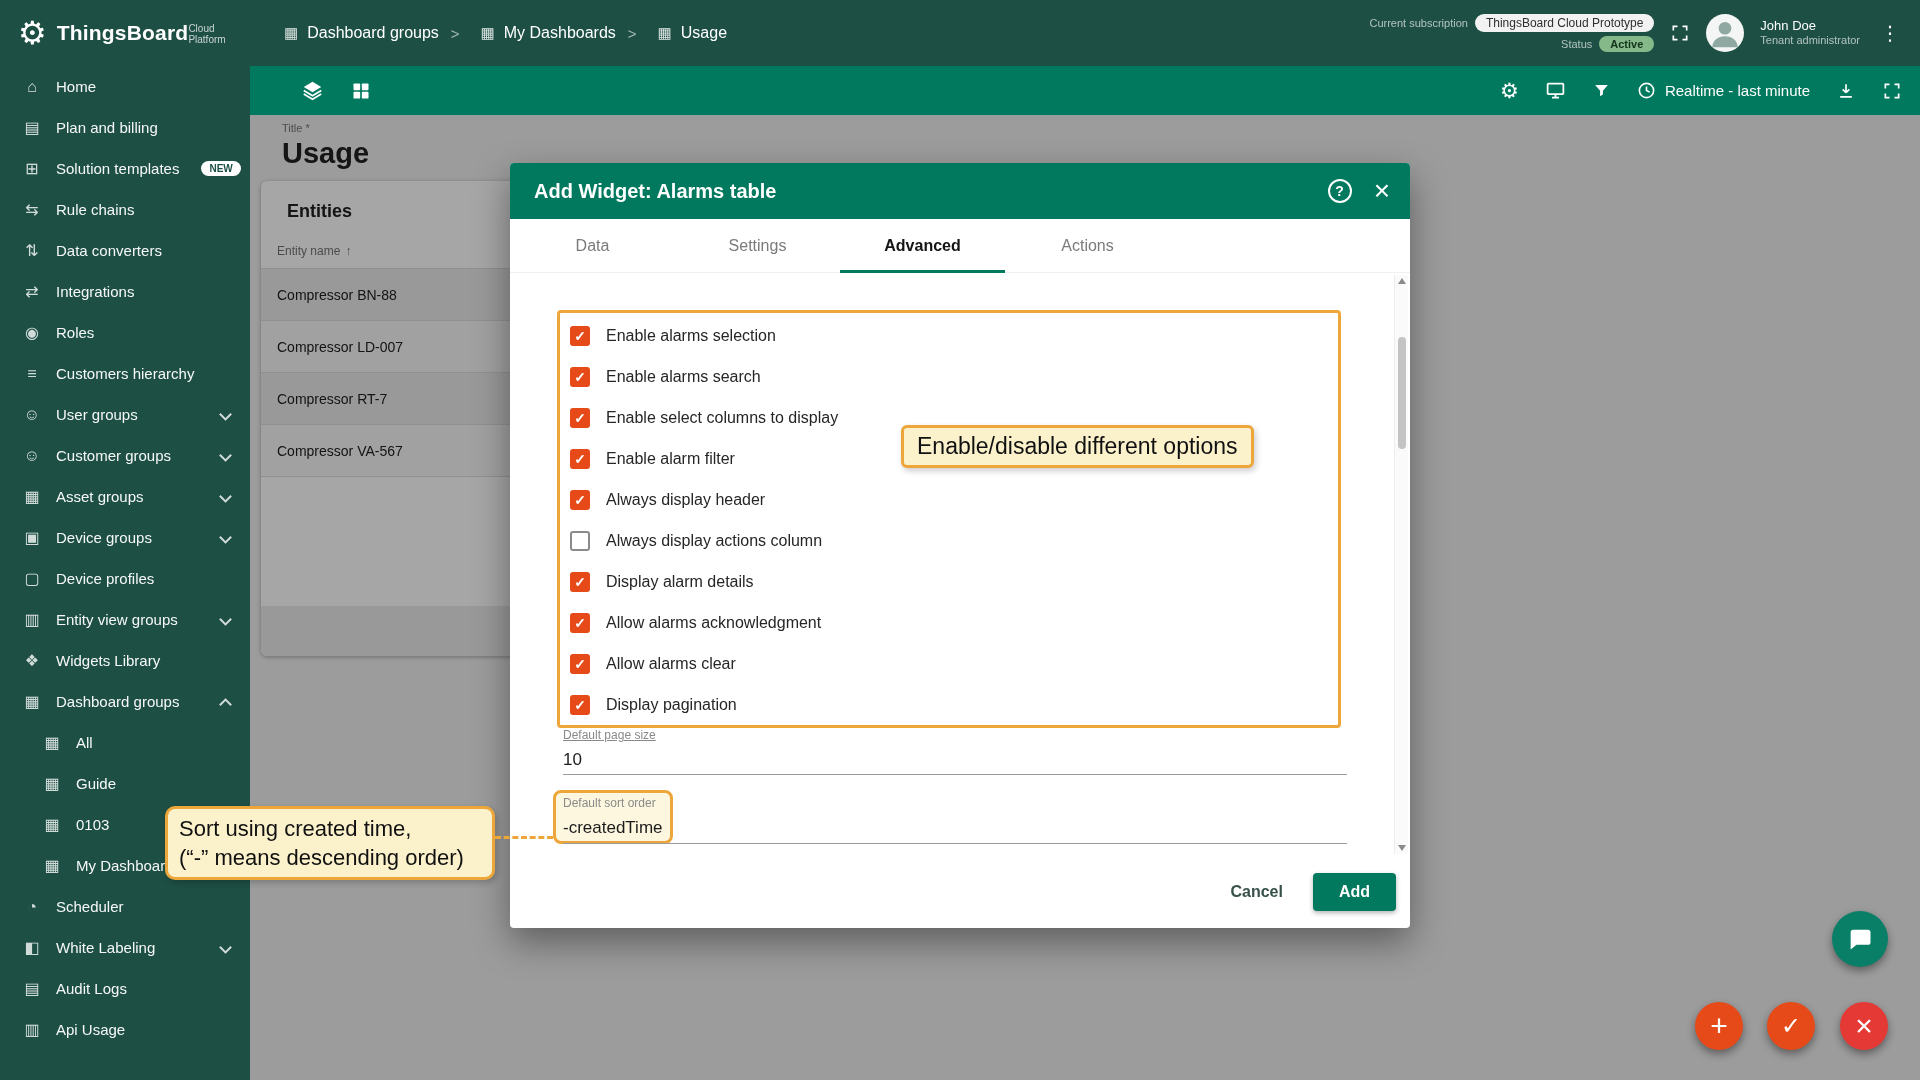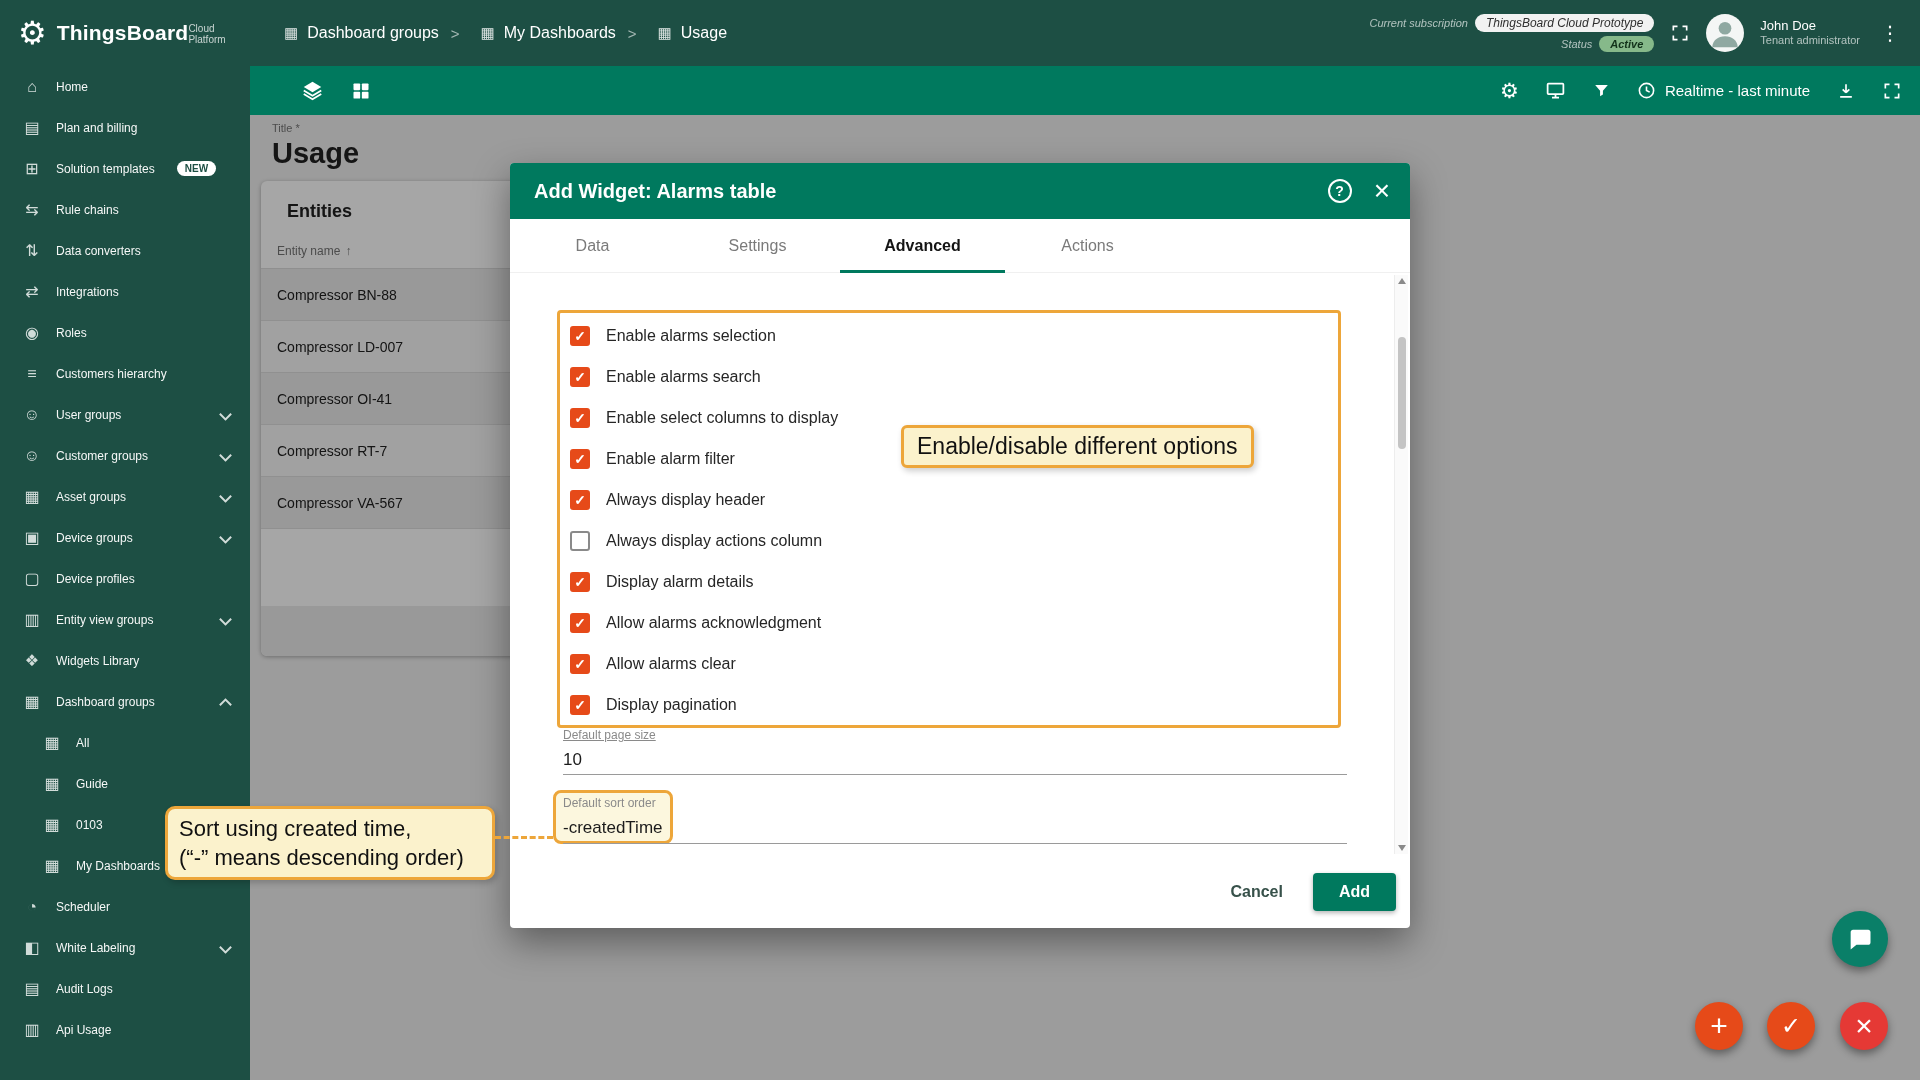--- a/index.html
+++ b/index.html
@@ -15,41 +15,41 @@
   .sidebar{position:absolute;left:0;top:0;width:250px;height:1080px;background:var(--c-dark);z-index:15;}
   .logo{height:66px;display:flex;align-items:center;gap:10px;padding-left:18px;}
   .logo-gear{font-size:32px;color:#fff;line-height:1;}
   .logo-text{display:flex;flex-direction:row;}
   .logo-title{color:#fff;font-size:21px;font-weight:bold;letter-spacing:.2px;}
   .logo-sub{color:rgba(255,255,255,.75);font-size:10px;align-self:flex-end;margin-top:1px;}
   .nav{display:flex;flex-direction:column;}
   .nav-item{display:flex;align-items:center;height:41px;padding-left:22px;gap:14px;cursor:pointer;}
   .nav-item.child{padding-left:42px;}
   .nav-icon{width:20px;text-align:center;font-size:16px;color:rgba(255,255,255,.8);}
-  .nav-label{font-size:12px;color:rgba(255,255,255,.96);white-space:nowrap;text-align:right;}
+  .nav-label{font-size:15px;color:rgba(255,255,255,.96);white-space:nowrap;text-align:right;}
   .nav-badge{display:none;background:#fff;color:var(--c-dark);font-size:10px;font-weight:bold;
     padding:2px 8px;border-radius:9px;margin-left:8px;}
   .has-badge .nav-badge{display:inline-block;}
   .chev{display:none;width:9px;height:9px;border-right:2px solid rgba(255,255,255,.8);
     border-bottom:2px solid rgba(255,255,255,.8);transform:rotate(45deg);
     margin-left:auto;margin-right:20px;}
   .expandable .chev{display:inline-block;}
   .expanded .chev{transform:rotate(-135deg);margin-top:6px;}
 
   
   .topbar{position:absolute;left:250px;top:0;right:0;height:66px;background:var(--c-dark);
     display:flex;align-items:center;padding:0 16px 0 34px;z-index:15;}
   .breadcrumb{display:flex;align-items:center;}
   .crumb{display:flex;align-items:center;gap:9px;margin-right:12px;cursor:pointer;}
   .crumb + .crumb::before{content:">";color:rgba(255,255,255,.6);font-size:15px;margin-right:12px;}
   .crumb-icon{font-size:15px;color:rgba(255,255,255,.85);}
   .crumb-label{font-size:16px;color:#fff;white-space:nowrap;}
   .topbar-right{margin-left:auto;display:flex;align-items:center;gap:16px;}
   .sub-status{display:flex;flex-direction:column;gap:4px;align-items:flex-end;}
-  .sub-row{display:flex;align-items:center;gap:7px;font-style:italic;}
+  .sub-row{display:flex;align-items:center;gap:7px;}
   .sub-label{font-size:11px;color:rgba(255,255,255,.65);}
   .sub-pill{background:#f2f2f2;color:#2f2f2f;font-size:12px;padding:2px 11px;border-radius:11px;cursor:pointer;}
   .status-pill{background:#86b98a;color:#12321a;font-size:11px;font-weight:bold;padding:2px 11px;border-radius:10px;}
   .icon-btn{display:inline-flex;align-items:center;justify-content:center;cursor:pointer;color:#fff;}
   .avatar{width:38px;height:38px;border-radius:50%;background:#f4f6f5;display:flex;align-items:center;
     justify-content:center;cursor:pointer;overflow:hidden;}
   .user-info{display:flex;flex-direction:column;line-height:1.25;}
   .user-name{font-size:13px;color:#fff;}
   .user-role{font-size:11px;color:rgba(255,255,255,.65);}
   .dots{font-size:20px;color:#fff;cursor:pointer;padding:0 4px;}
@@ -57,21 +57,21 @@
   
   .dash-toolbar{position:absolute;left:250px;top:66px;right:0;height:49px;background:var(--c-teal);
     display:flex;align-items:center;padding:0 18px 0 52px;z-index:15;}
   .dash-toolbar .left{display:flex;align-items:center;gap:28px;}
   .dash-toolbar .right{margin-left:auto;display:flex;align-items:center;gap:26px;}
   .timewindow{display:flex;align-items:center;gap:9px;cursor:pointer;}
   .tw-label{color:#fff;font-size:15px;white-space:nowrap;}
 
   
   .content{position:absolute;left:250px;top:115px;right:0;bottom:0;background:#f0f0f0;}
-  .page-head{padding:7px 16px 0 22px;}
+  .page-head{padding:7px 16px 0 22px;margin-left:10px;}
   .title-label{font-size:11px;color:#757575;}
   .page-title{font-size:29px;font-weight:bold;color:#212121;margin-top:3px;}
   .entities-card{position:absolute;left:11px;top:66px;width:480px;height:475px;background:#fff;
     border-radius:6px;box-shadow:0 1px 4px rgba(0,0,0,.3);overflow:hidden;}
   .card-title{font-size:18px;font-weight:bold;color:#212121;padding:20px 0 0 26px;}
   .col-head{display:flex;align-items:flex-start;gap:5px;font-size:12px;color:#757575;
     padding:22px 0 10px 16px;border-bottom:1px solid #dcdcdc;}
   .erow{height:52px;display:flex;align-items:center;padding-left:16px;font-size:14px;color:#212121;
     border-bottom:1px solid #dedede;cursor:pointer;}
   .erow:nth-child(odd){background:#ececec;}
@@ -433,23 +433,20 @@
       <div class="rows">
 
           <div class="erow">
             <span>Compressor BN-88</span>
           </div>
 
           <div class="erow">
             <span>Compressor LD-007</span>
           </div>
 
-          <div class="erow">
-            <span>Compressor OI-41</span>
-          </div>
 
           <div class="erow">
             <span>Compressor RT-7</span>
           </div>
 
           <div class="erow">
             <span>Compressor VA-567</span>
           </div>
         </div>
       <div class="card-footer"></div>

